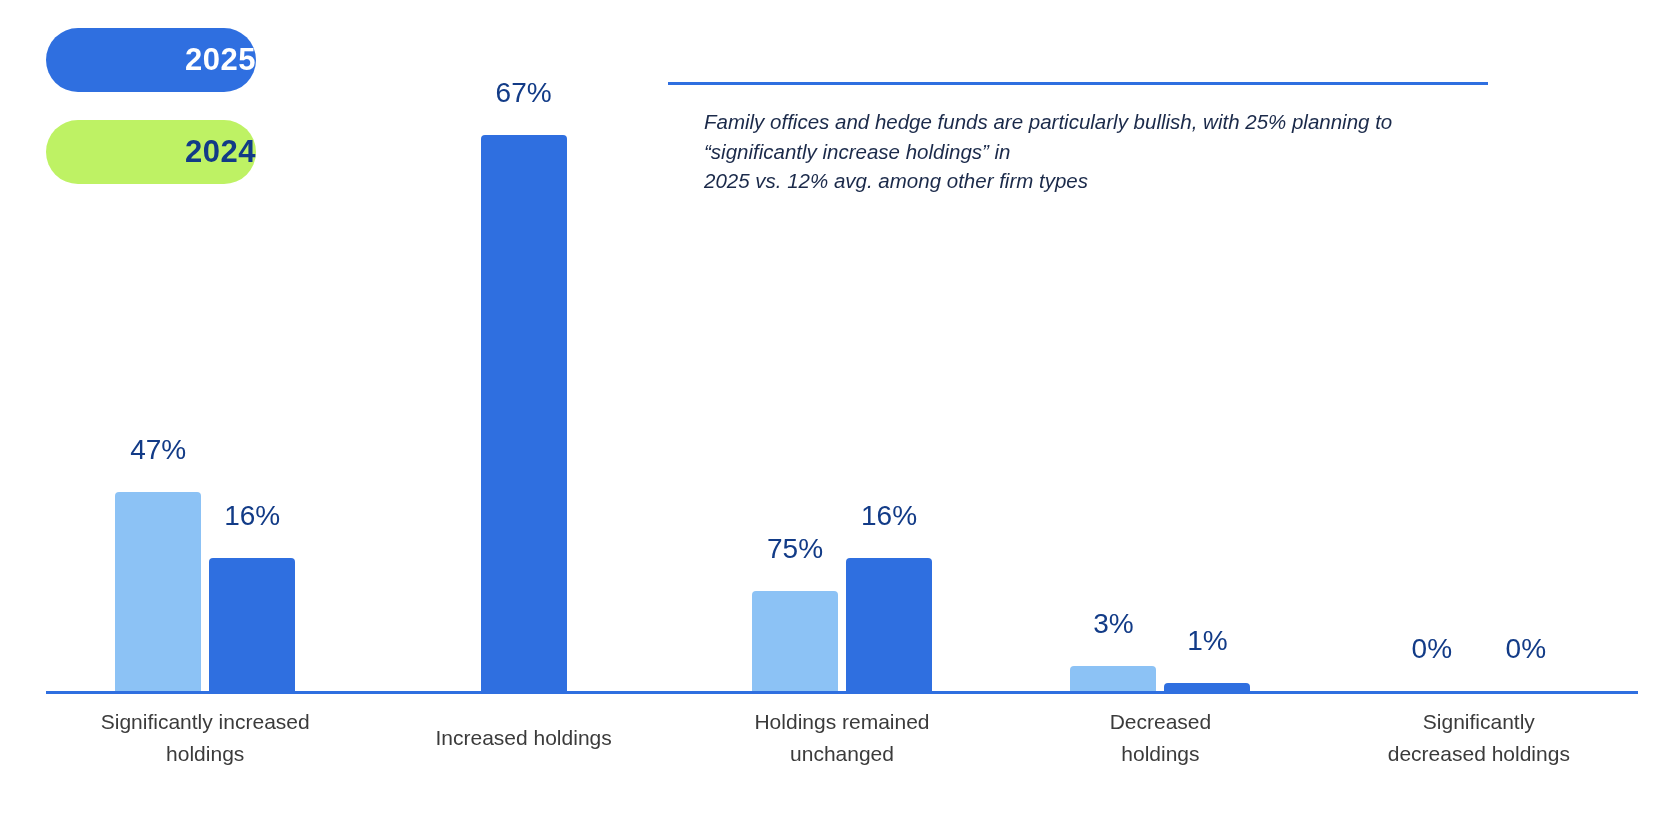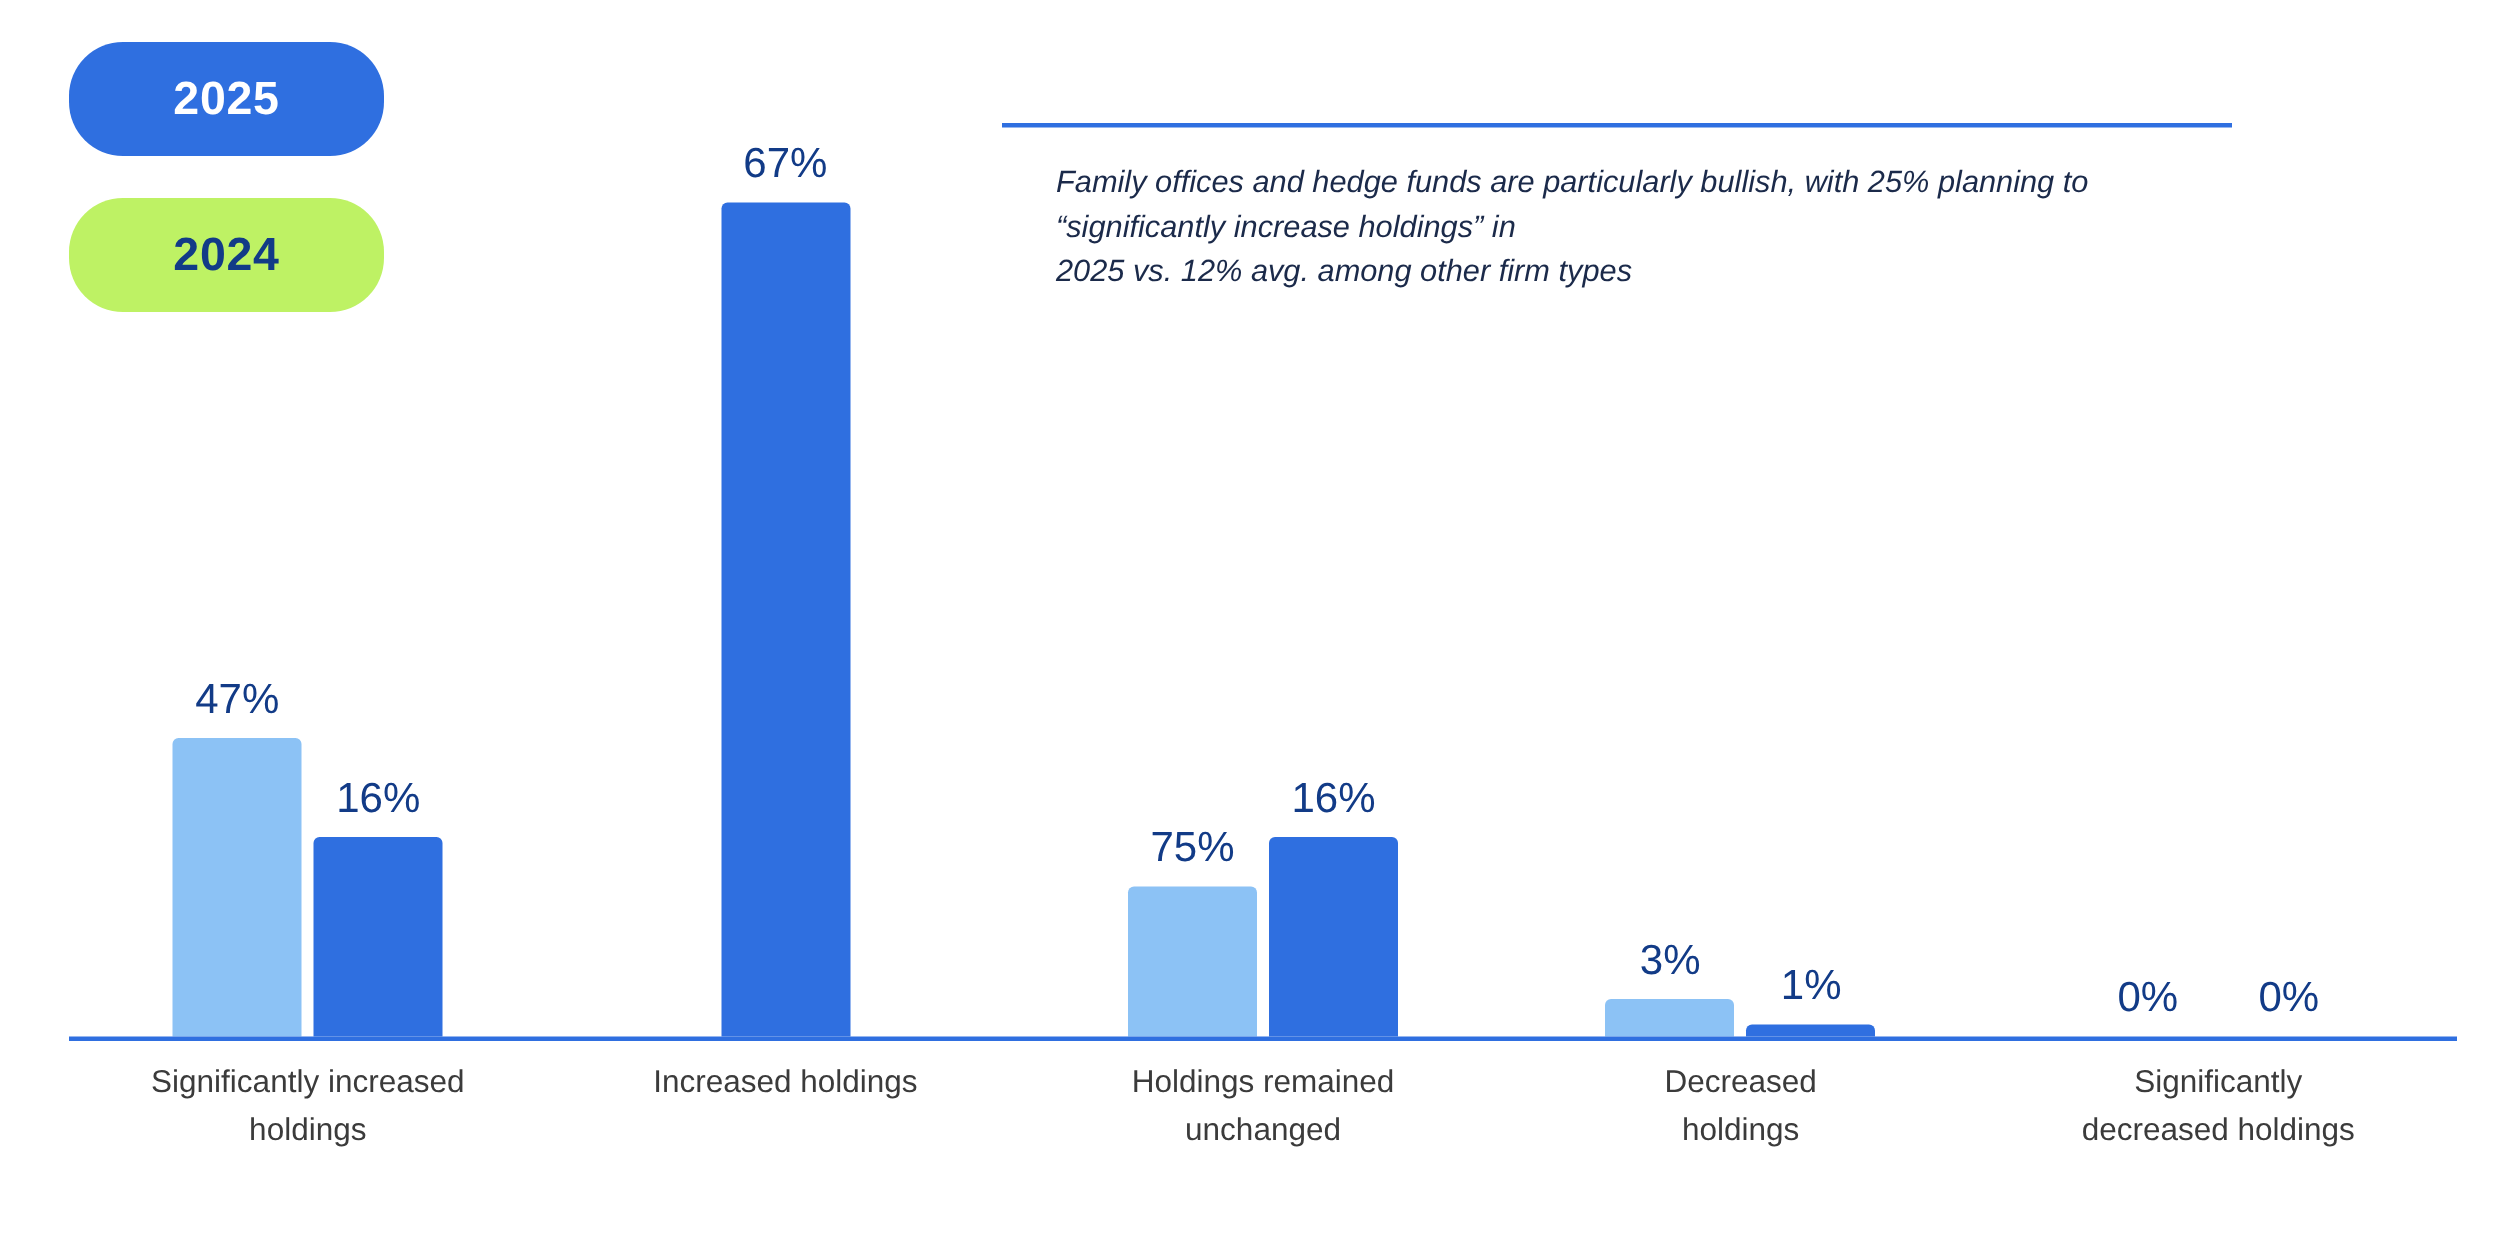--- a/index.html
+++ b/index.html
@@ -24,25 +24,25 @@
 
   
   .legend {
     position: absolute;
     left: 46px;
     top: 28px;
     width: 210px;
   }
   .legend-pill {
     width: 210px;
-    height: 76px;
+    height: 64px;
     border-radius: 36px;
     display: flex;
     align-items: center;
-    justify-content: center;
+    justify-content: flex-end;
     font-size: 31px;
     font-weight: bold;
     letter-spacing: 0.5px;
   }
   .legend-pill.p2025 {
     background: #2f6fe0;
     color: #ffffff;
     margin-bottom: 28px;
   }
   .legend-pill.p2024 {
@@ -112,20 +112,21 @@
     gap: 8px;
   }
   .bar-wrap {
     width: 86px;
     height: 100%;
     position: relative;
     display: flex;
     flex-direction: column;
     justify-content: flex-end;
     align-items: center;
+    gap: 16px;
   }
   .bar-value {
     font-size: 28px;
     color: #123b87;
     margin-bottom: 10px;
     white-space: nowrap;
   }
   .bar {
     width: 86px;
     border-radius: 4px 4px 0 0;
@@ -133,20 +134,21 @@
   .bar.y2024 { background: #8cc2f5; }
   .bar.y2025 { background: #2f6fe0; }
 
   
   .xlabels {
     position: absolute;
     left: 46px;
     top: 706px;
     width: 1592px;
     display: flex;
+    align-items: center;
   }
   .xlabel {
     flex: 1 1 0;
     text-align: center;
     font-size: 21px;
     line-height: 1.5;
     color: #3b3b3b;
     white-space: pre-line;
     padding: 0 10px;
     box-sizing: border-box;

